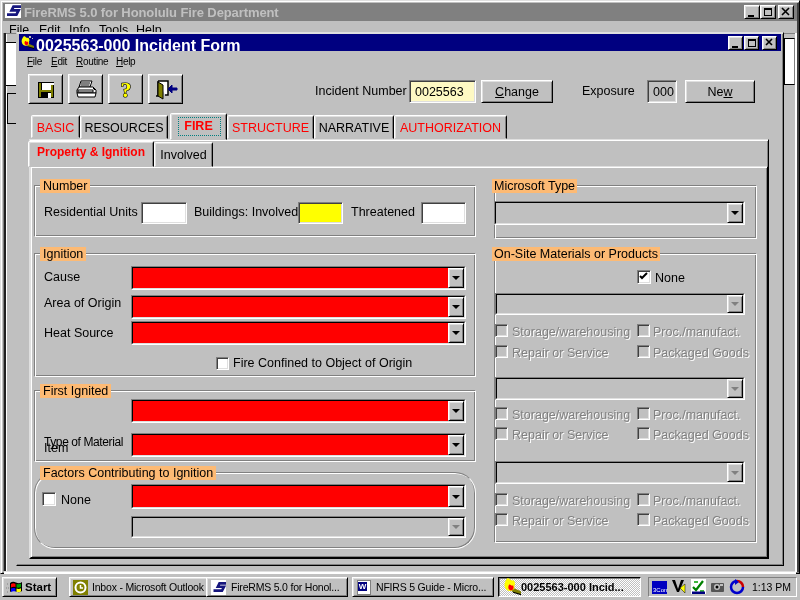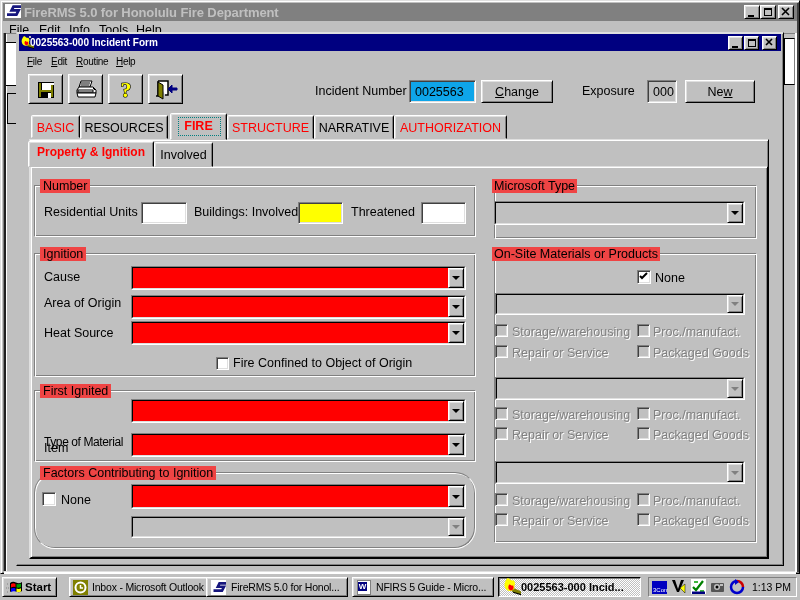--- a/index.html
+++ b/index.html
@@ -7,21 +7,21 @@
 body { font-family:"Liberation Sans", sans-serif; font-size:12.5px; color:#000; background:#c0c0c0; position:relative; }
 .mnu { font-size:10px; letter-spacing:-0.3px; }
 .tsk { font-size:10.5px; letter-spacing:-0.2px; }
 .abs { position:absolute; white-space:nowrap; }
 
 .raised2 { border:1px solid; border-color:#dfdfdf #000 #000 #dfdfdf; box-shadow: inset 1px 1px 0 #fff, inset -1px -1px 0 #808080; background:#c0c0c0; }
 .btn { border:1px solid; border-color:#fff #000 #000 #fff; box-shadow: inset 1px 1px 0 #dfdfdf, inset -1px -1px 0 #808080; background:#c0c0c0; }
 .btnpress { border:1px solid; border-color:#000 #fff #fff #000; box-shadow: inset 1px 1px 0 #808080; background:#c0c0c0; }
 .sunken { border:1px solid; border-color:#808080 #fff #fff #808080; box-shadow: inset 1px 1px 0 #404040, inset -1px -1px 0 #dfdfdf; }
 .group { border:1px solid; border-color:#808080 #fff #fff #808080; box-shadow: inset 1px 1px 0 #fff, inset -1px -1px 0 #808080; }
-.grouplabel { position:absolute; top:-7px; left:5px; background:#ef4444; padding:0 3px; }
+.grouplabel { position:absolute; top:-7px; left:5px; background:#fdba74; padding:0 3px; }
 .dis { color:#808080; text-shadow:1px 1px 0 #fff; }
 
 .combo { position:absolute; border:1px solid; border-color:#808080 #fff #fff #808080; }
 .combo .inner { position:absolute; left:0; top:0; right:0; bottom:0; border:1px solid; border-color:#000 #dfdfdf #dfdfdf #000; }
 .combo .fill { position:absolute; left:1px; top:1px; right:1px; bottom:1px; }
 .combo .dd { position:absolute; top:1px; right:1px; width:16px; bottom:1px; border:1px solid; border-color:#fff #000 #000 #fff; box-shadow:inset 1px 1px 0 #dfdfdf, inset -1px -1px 0 #808080; background:#c0c0c0; }
 .arrow { position:absolute; left:50%; top:50%; width:0; height:0; margin-left:-4px; margin-top:-2px; border-left:4px solid transparent; border-right:4px solid transparent; border-top:4px solid #000; }
 .combo.disabled .inner { border-color:#000 #dfdfdf #dfdfdf #000; }
 .combo.disabled .dd { box-shadow:inset 1px 1px 0 #dfdfdf, inset -1px -1px 0 #808080; }
 .combo.disabled .arrow { border-top-color:#808080; }
@@ -78,21 +78,21 @@
 <div class="abs" style="left:20px; top:36px; width:15px; height:14px;">
   <svg width="16" height="15" viewBox="0 0 16 15">
     <path d="M7 8 L14 11 L14 13 L8 11 Z" fill="#000"></path>
     <path d="M7 7 L14 10 L14 12 L7 10 Z" fill="#808000"></path>
     <path d="M4 0 C2 2 1 5 2 7 C2.5 9 5 10.5 7 9.5 C9 9 9.5 7 9 5.5 C10 5 9.5 2.5 8 1.5 C7 3 6 0.5 4 0 Z" fill="#ffff00"></path>
     <path d="M5 5 C4 7 4.5 9 6.5 9.3 C8.5 9 8.8 7 8 5.5 C7 6.5 6 4.5 5 5 Z" fill="#ff0000"></path>
     <rect x="9" y="0" width="2" height="2" fill="#c0c0c0"></rect>
       <rect x="12" y="2" width="1" height="1" fill="#c0c0c0"></rect>
   </svg>
 </div>
-<div class="abs" style="left:30px; top:37px; font-size:10px; font-weight:bold; color:#fff;">0025563-000 Incident Form</div>
+<div class="abs" style="left:36px; top:37px; font-size:16px; font-weight:bold; color:#fff;">0025563-000 Incident Form</div>
 <div class="titlebtn" style="left:728px; top:36px; width:15px;">
     <div class="abs" style="left:3px; top:9px; width:6px; height:2px; background:#000;"></div>
   </div>
 <div class="titlebtn" style="left:744px; top:36px; width:15px;">
     <div class="abs" style="left:3px; top:2px; width:8px; height:8px; border:1px solid #000; border-top-width:2px;"></div>
   </div>
 <div class="titlebtn" style="left:762px; top:36px; width:15px;"><svg width="13" height="12">
       <path d="M3 2 L9 8 M9 2 L3 8" stroke="#000" stroke-width="1.6"></path>
     </svg></div>
 
@@ -130,21 +130,21 @@
 <div class="abs btn" style="left:148px; top:74px; width:35px; height:30px;">
   <svg class="abs" style="left:6px; top:5px;" width="24" height="21" viewBox="0 0 24 21">
     <path d="M3 1 L13 1 L13 15 L10 15" fill="#fff" stroke="#000" stroke-width="1.5"></path>
     <path d="M3 1 L3 16 L1 16" fill="none" stroke="#000" stroke-width="1.5"></path>
     <path d="M3 2 L8 5 L8 19 L3 16 Z" fill="#808000" stroke="#000"></path>
     <path d="M22 8 L17 8 L17 5 L13 9 L17 13 L17 10 L22 10 Z" fill="#000080" stroke="#000080"></path>
   </svg>
 </div>
 
 <div class="abs" style="left:315px; top:84px;">Incident Number</div>
-<div class="abs sunken" style="left:409px; top:80px; width:67px; height:23px; background:#0ea5e9;">
+<div class="abs sunken" style="left:409px; top:80px; width:67px; height:23px; background:#fef9c3;">
     <div class="abs" style="left:5px; top:4px;">0025563</div>
   </div>
 <div class="abs btn" style="left:481px; top:80px; width:72px; height:23px; text-align:center; padding-top:4px;"><span style="text-decoration:underline">C</span>hange</div>
 <div class="abs" style="left:582px; top:84px;">Exposure</div>
 <div class="abs sunken" style="left:647px; top:80px; width:30px; height:23px; background:#c0c0c0;">
     <div class="abs" style="left:5px; top:4px;">000</div>
   </div>
 <div class="abs btn" style="left:685px; top:80px; width:70px; height:23px; text-align:center; padding-top:4px;">Ne<span style="text-decoration:underline">w</span></div>
 
 <div class="tab red" style="left:31px; top:115px; width:49px; height:23px;">BASIC</div>

